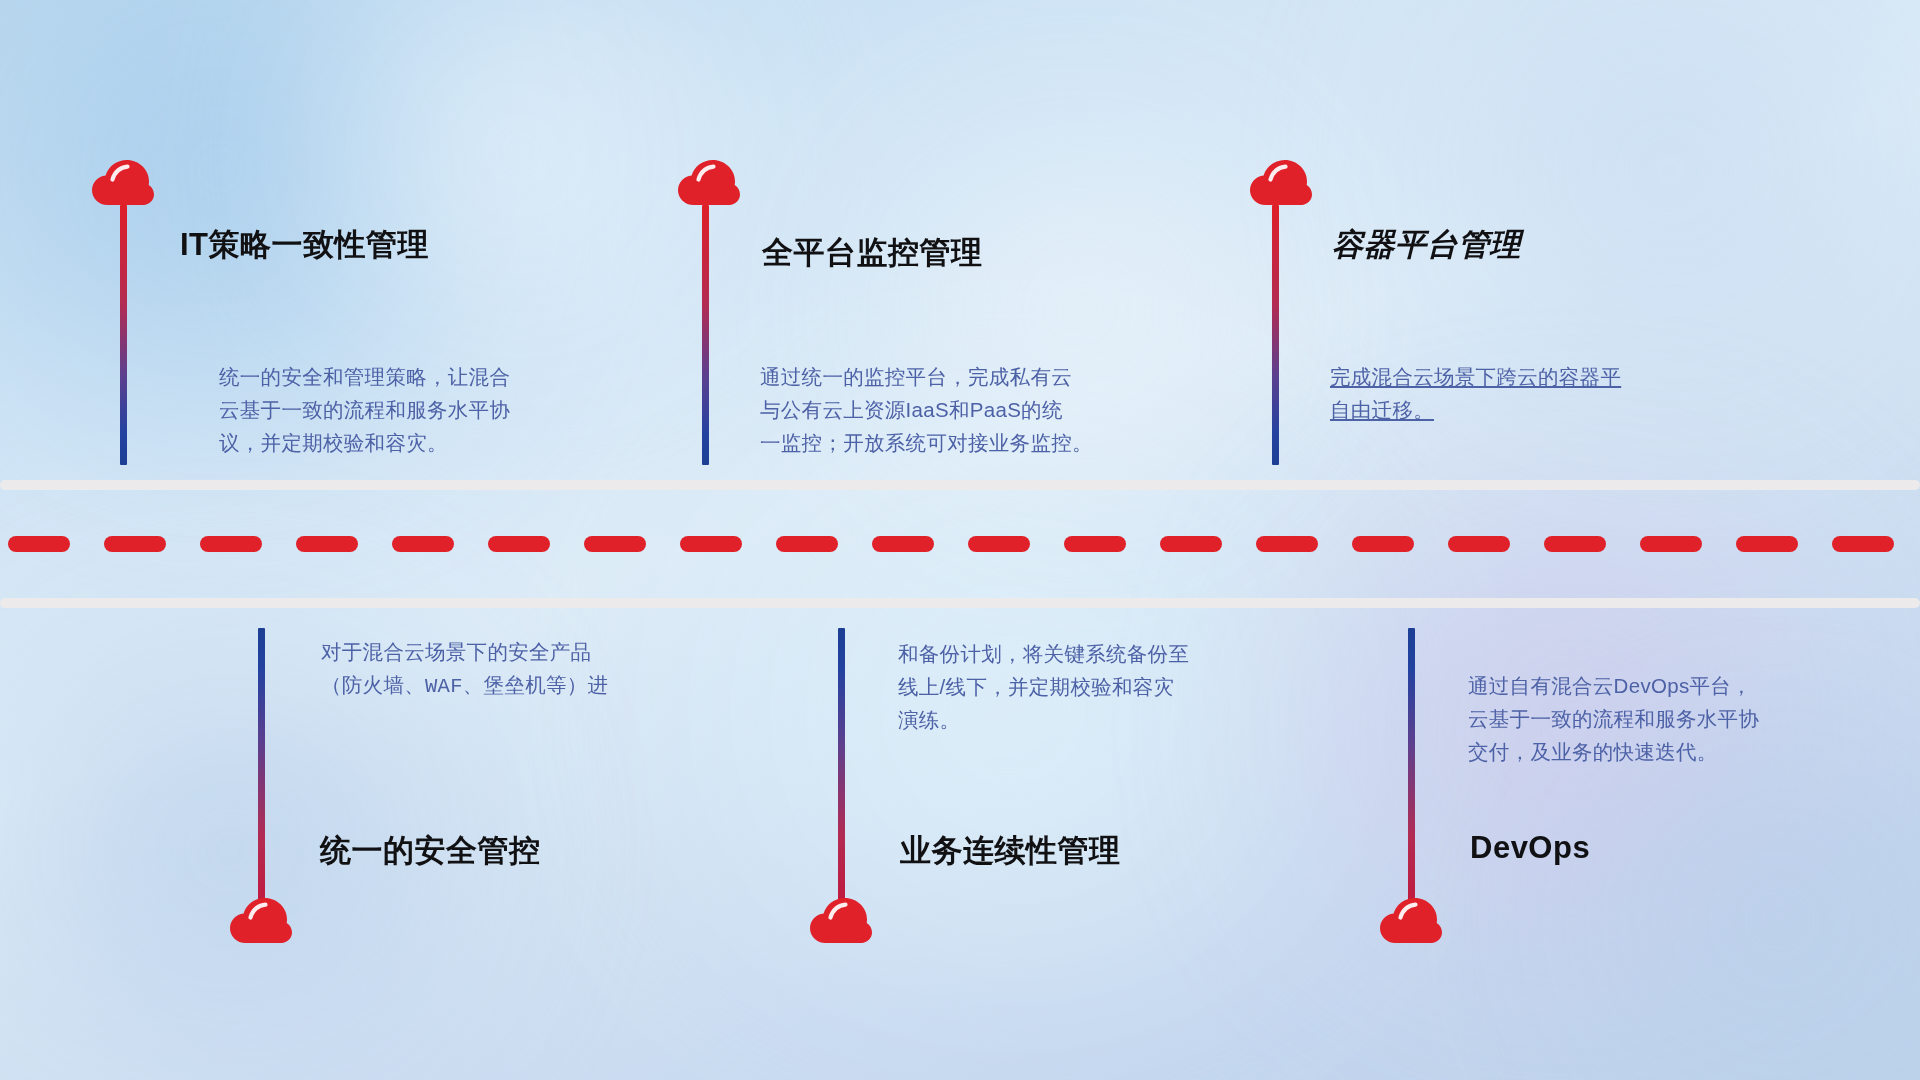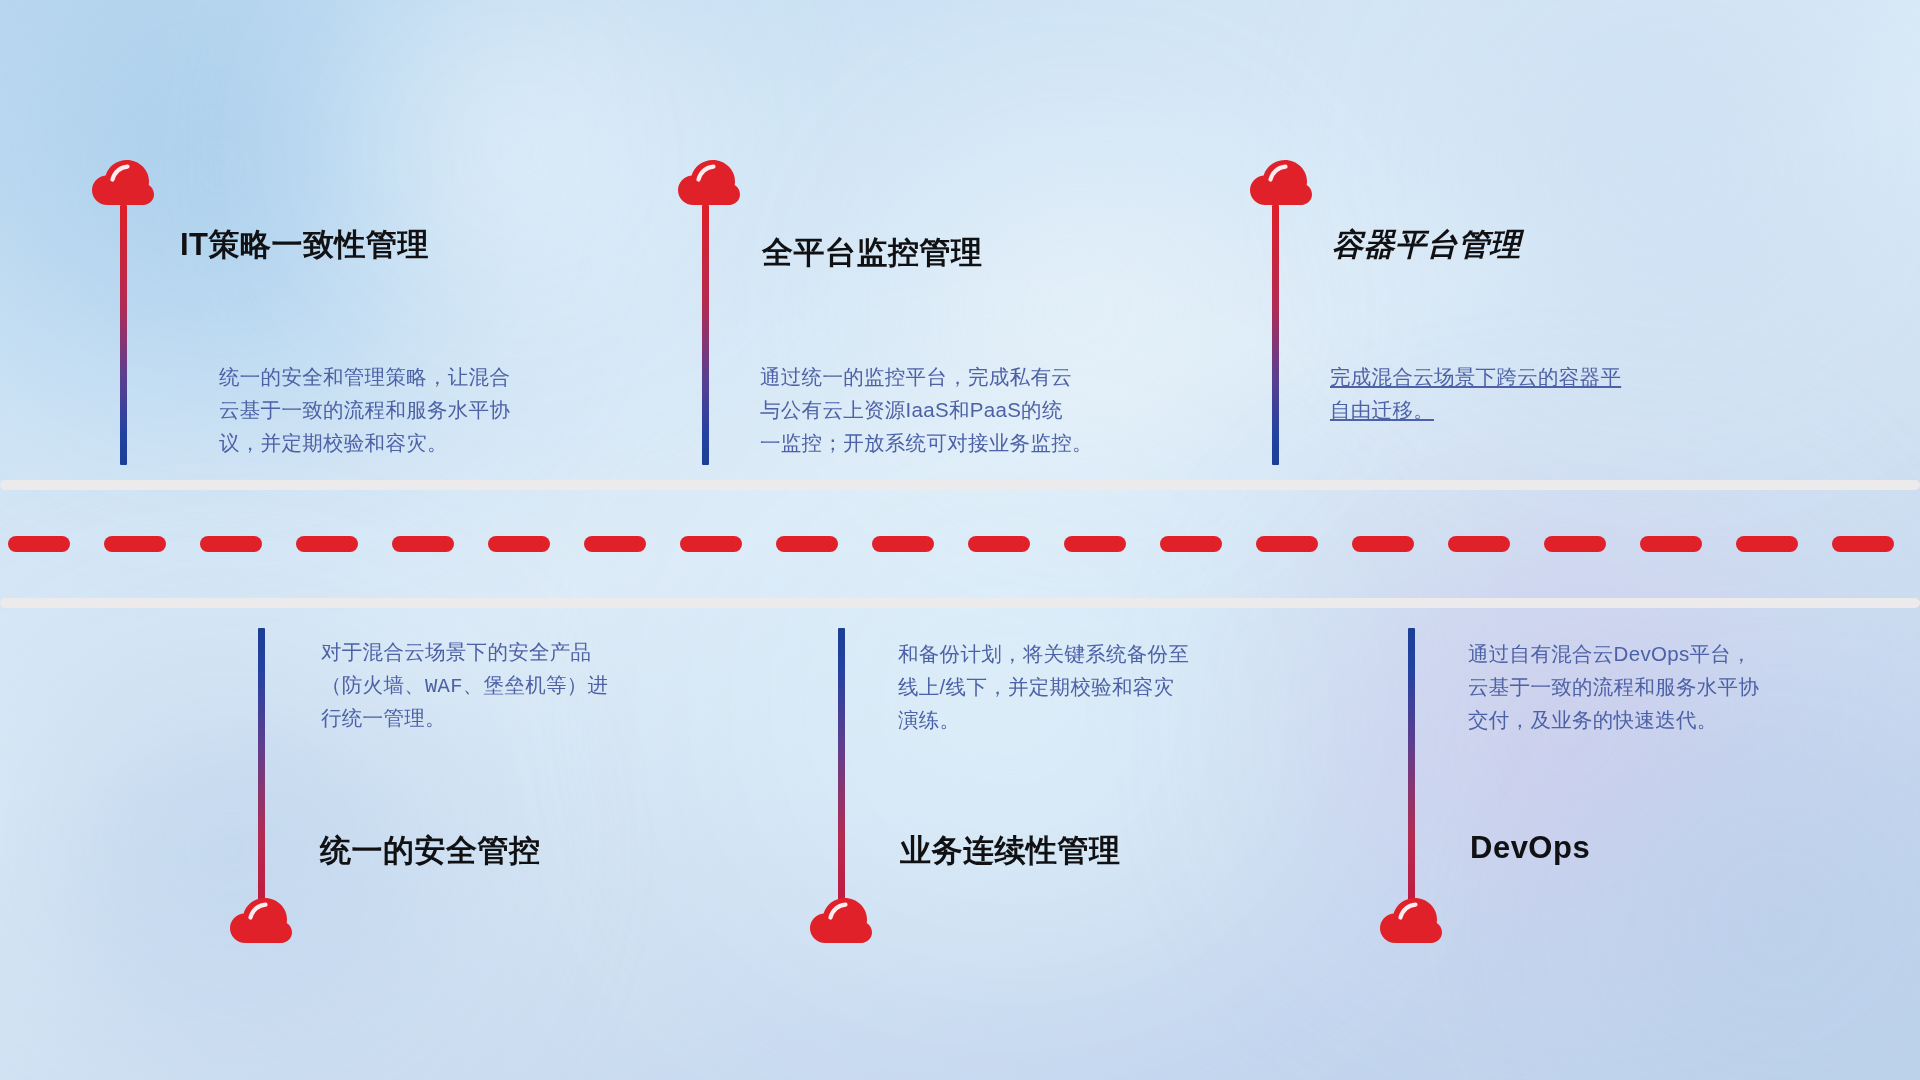--- a/index.html
+++ b/index.html
@@ -152,21 +152,20 @@
       <span class="ln">完成混合云场景下跨云的容器平</span>
       <span class="ln">自由迁移。</span>
     </div>
 </div>
 
 <div class="col">
   <div class="pin up" style="left:258px; top:628px; height:290px;"></div>
   <div class="body" style="left:321px; top:637px;font-family:Liberation Mono, monospace;">
       <span class="ln">对于混合云场景下的安全产品</span>
       <span class="ln">（防火墙、WAF、堡垒机等）进</span>
-      <span class="ln">行统一管理。</span>
     </div>
   <div class="title" style="left:320px; top:830px;">统一的安全管控</div>
   <svg class="cloud" style="left:230px; top:898px;" viewBox="0 0 62 46">
     <path d="M15.5 45 C6.9 45 0 38.4 0 30.2 C0 22.6 5.9 16.3 13.6 15.5
              C16.3 6.4 24.9 0 34.8 0 C47.0 0 57.0 9.6 57.0 21.4
              C57.0 22.6 56.9 23.8 56.7 25.0 C60.0 27.1 62 30.6 62 34.6
              C62 40.3 57.3 45 51.4 45 Z" fill="#e0212a"></path>
     <path d="M20.5 19.5 C22.5 12.0 28.5 7.0 35.5 6.6" stroke="#ffffff" stroke-width="4.2" stroke-linecap="round" fill="none" opacity="0.92"></path>
   </svg>
 </div>
@@ -183,21 +182,21 @@
     <path d="M15.5 45 C6.9 45 0 38.4 0 30.2 C0 22.6 5.9 16.3 13.6 15.5
              C16.3 6.4 24.9 0 34.8 0 C47.0 0 57.0 9.6 57.0 21.4
              C57.0 22.6 56.9 23.8 56.7 25.0 C60.0 27.1 62 30.6 62 34.6
              C62 40.3 57.3 45 51.4 45 Z" fill="#e0212a"></path>
     <path d="M20.5 19.5 C22.5 12.0 28.5 7.0 35.5 6.6" stroke="#ffffff" stroke-width="4.2" stroke-linecap="round" fill="none" opacity="0.92"></path>
   </svg>
 </div>
 
 <div class="col">
   <div class="pin up" style="left:1408px; top:628px; height:290px;"></div>
-  <div class="body" style="left:1468px; top:637px;">
+  <div class="body" style="left:1468px; top:669px;">
       <span class="ln">通过自有混合云DevOps平台，</span>
       <span class="ln">云基于一致的流程和服务水平协</span>
       <span class="ln">交付，及业务的快速迭代。</span>
     </div>
   <div class="title" style="left:1470px; top:830px;">DevOps</div>
   <svg class="cloud" style="left:1380px; top:898px;" viewBox="0 0 62 46">
     <path d="M15.5 45 C6.9 45 0 38.4 0 30.2 C0 22.6 5.9 16.3 13.6 15.5
              C16.3 6.4 24.9 0 34.8 0 C47.0 0 57.0 9.6 57.0 21.4
              C57.0 22.6 56.9 23.8 56.7 25.0 C60.0 27.1 62 30.6 62 34.6
              C62 40.3 57.3 45 51.4 45 Z" fill="#e0212a"></path>

